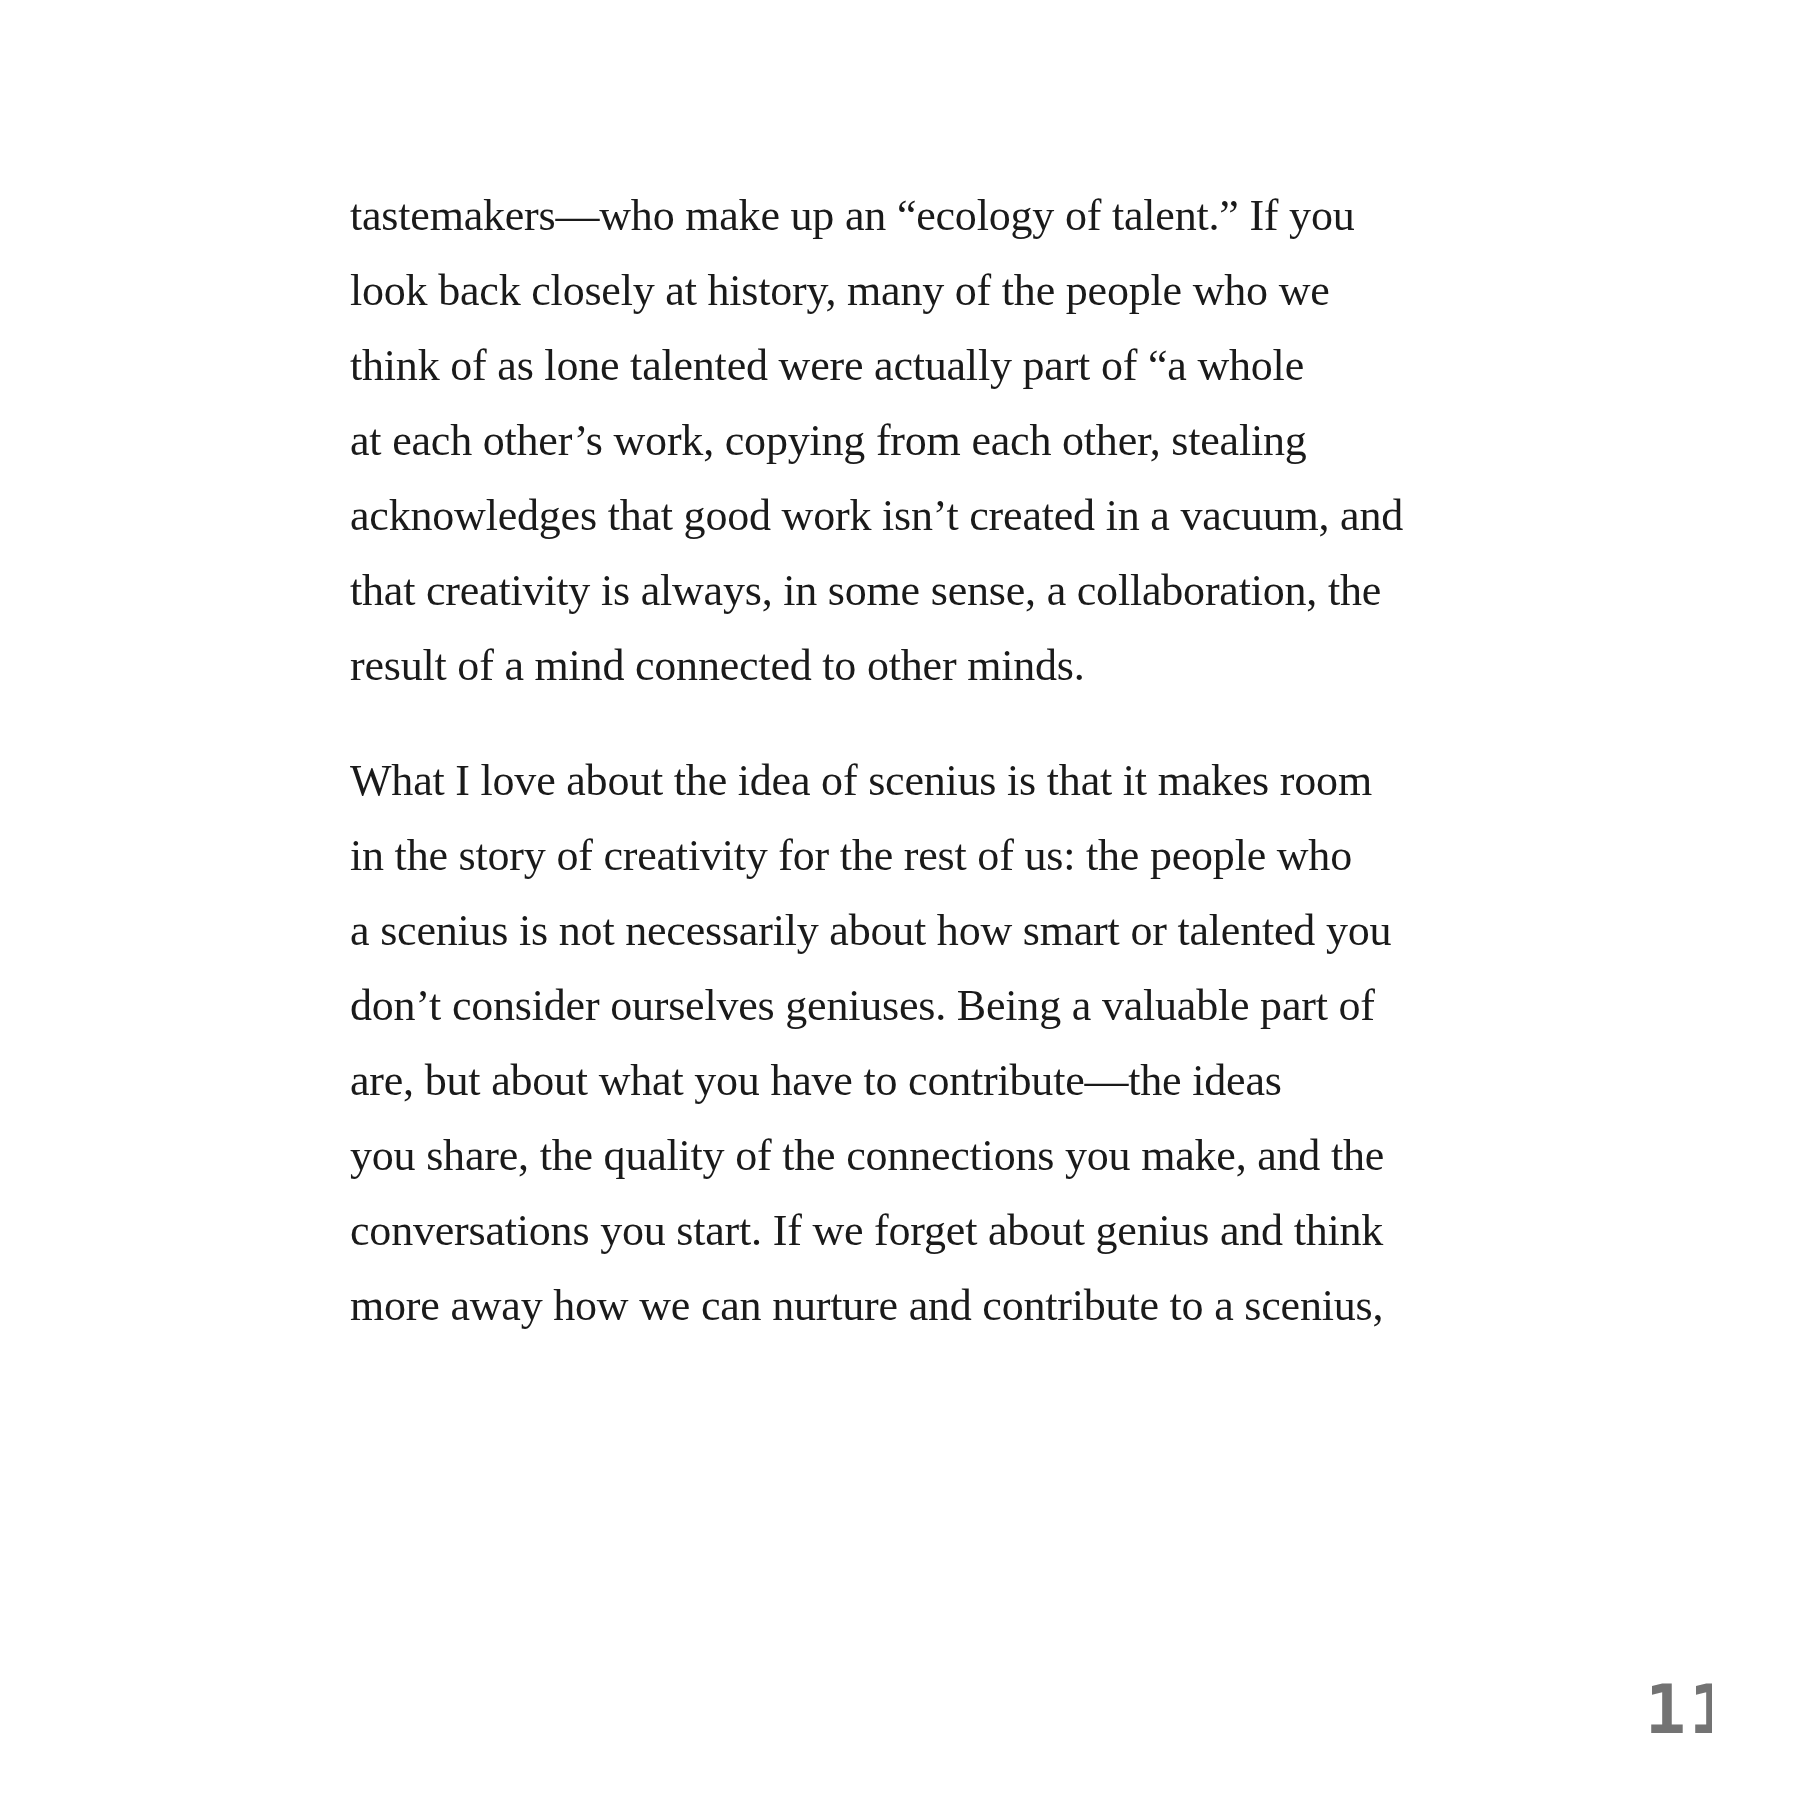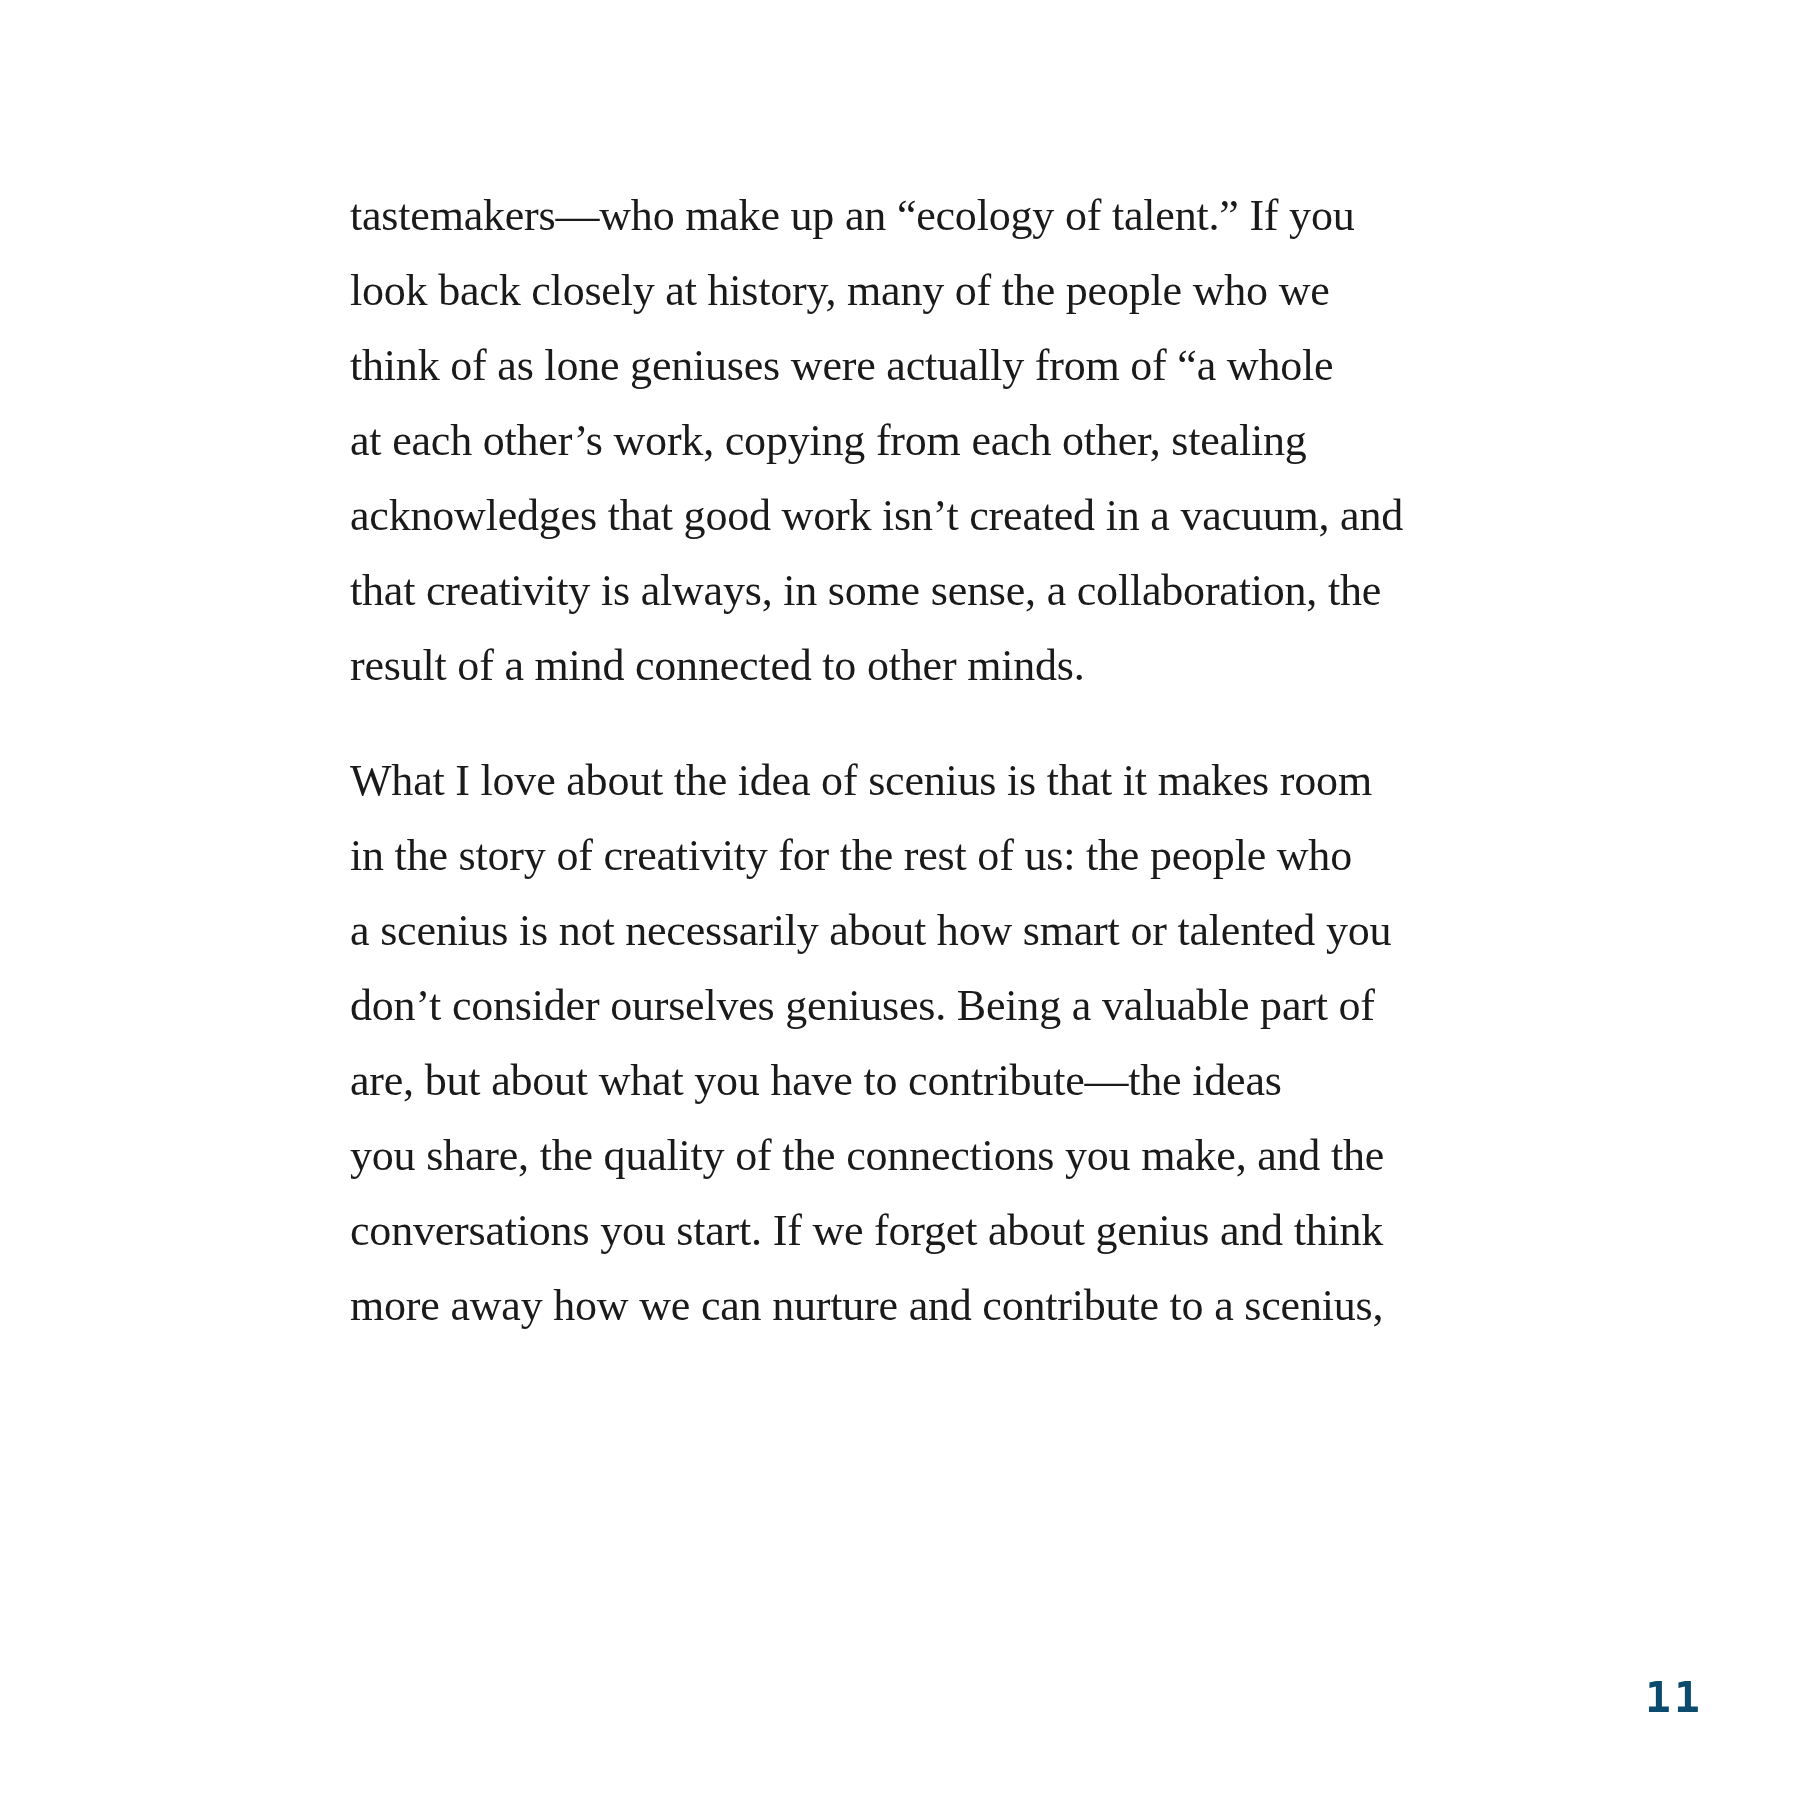--- a/index.html
+++ b/index.html
@@ -31,37 +31,37 @@
   .paragraph + .paragraph {
     margin-top: 40px;
   }
   .paragraph .line {
     white-space: nowrap;
   }
   .page-number {
     position: absolute;
     left: 1645px;
     top: 1676px;
-    color: #0c4a6e;
+    color: #737373;
     font-family: "DejaVu Sans Mono", monospace;
     font-weight: bold;
-    font-size: 43px;
+    font-size: 68px;
     line-height: 1;
     letter-spacing: 3px;
   }
 </style>
 </head>
 <body>
 
 <div class="page">
   <div class="text-block">
     <div class="paragraph">
         <div class="line">tastemakers—who make up an “ecology of talent.” If you</div>
         <div class="line">look back closely at history, many of the people who we</div>
-        <div class="line">think of as lone geniuses were actually from of “a whole</div>
+        <div class="line">think of as lone talented were actually part of “a whole</div>
         <div class="line">at each other’s work, copying from each other, stealing</div>
         <div class="line">acknowledges that good work isn’t created in a vacuum, and</div>
         <div class="line">that creativity is always, in some sense, a collaboration, the</div>
         <div class="line">result of a mind connected to other minds.</div>
       </div>
     <div class="paragraph">
         <div class="line">What I love about the idea of scenius is that it makes room</div>
         <div class="line">in the story of creativity for the rest of us: the people who</div>
         <div class="line">a scenius is not necessarily about how smart or talented you</div>
         <div class="line">don’t consider ourselves geniuses. Being a valuable part of</div>

